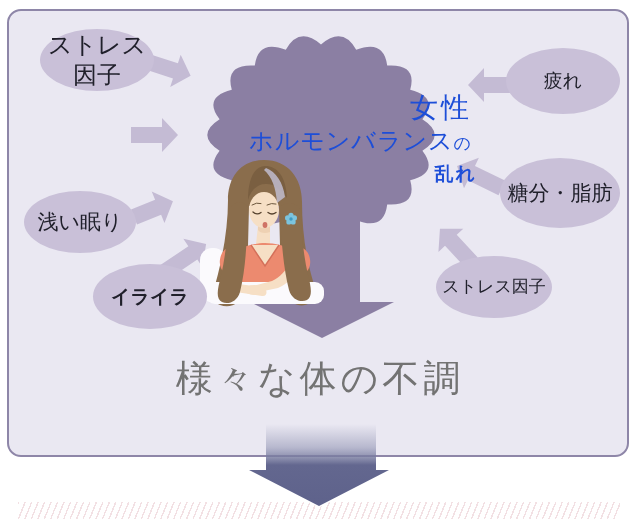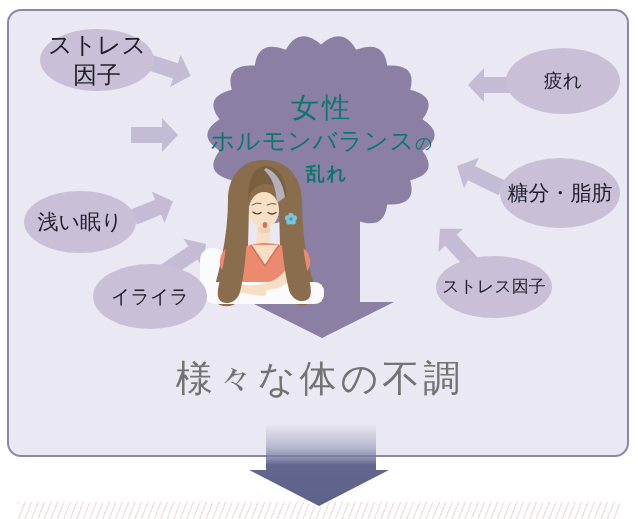--- a/index.html
+++ b/index.html
@@ -25,26 +25,26 @@
   .art{position:absolute;left:0;top:0;}
   
   .bubble{
     position:absolute;border-radius:50%;background:#c9c0d8;
     display:flex;align-items:center;justify-content:center;text-align:center;
     color:#20202b;line-height:1.25;
   }
   .b-stress{left:40px;top:29px;width:114px;height:62px;font-size:24px;}
   .b-sleep{left:14px;top:110px;width:116px;height:62px;font-size:21px;}
   .b-shallow{left:24px;top:191px;width:112px;height:62px;font-size:21px;}
-  .b-irrit{left:93px;top:264px;width:114px;height:65px;font-size:19px;}
+  .b-irrit{left:93px;top:264px;width:114px;height:65px;font-size:19px;font-weight:bold;}
   .b-fatigue{left:506px;top:48px;width:114px;height:66px;font-size:19px;}
   .b-sugar{left:500px;top:158px;width:120px;height:70px;font-size:21px;}
   .b-nutrient{left:436px;top:256px;width:116px;height:62px;font-size:17px;}
   
-  .cloud-line{position:absolute;text-align:center;color:#0f766e;}
+  .cloud-line{position:absolute;text-align:right;color:#1d4ed8;}
   .cl1{left:172px;top:89px;width:300px;font-size:28px;letter-spacing:3px;}
   .cl2{left:172px;top:125px;width:300px;font-size:24px;letter-spacing:1px;}
   .cl2 .particle{font-size:17px;}
   .cl3{left:177px;top:161px;width:300px;font-size:19px;letter-spacing:2px;font-weight:bold;}
   
   .result{
     position:absolute;left:2px;top:354px;width:636px;text-align:center;
     font-size:37px;letter-spacing:4px;color:#737373;
   }
 </style>

